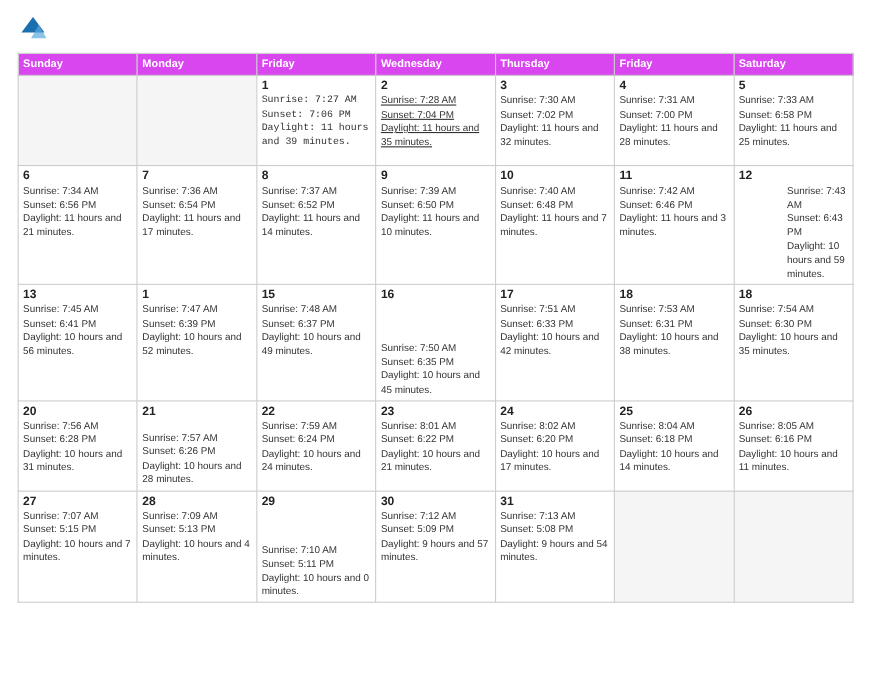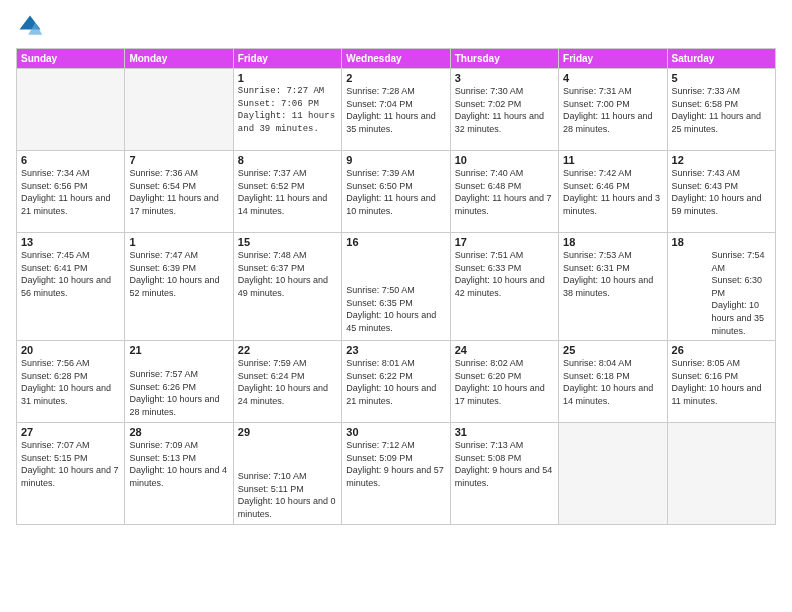--- a/index.html
+++ b/index.html
@@ -135,21 +135,21 @@
           <td class="empty"></td>
           <td class="empty"></td>
           <td>
             <span class="day-num">1</span>
             <div class="day-info" style="white-space: pre-line; font-family: Liberation Mono, monospace;">Sunrise: 7:27 AM
 Sunset: 7:06 PM
 Daylight: 11 hours and 39 minutes.</div>
           </td>
           <td>
             <span class="day-num">2</span>
-            <div class="day-info" style="white-space: pre-line;">Sunrise: 7:28 AM
+            <div class="day-info" style="white-space: pre-line; text-decoration: underline;">Sunrise: 7:28 AM
 Sunset: 7:04 PM
 Daylight: 11 hours and 35 minutes.</div>
           </td>
           <td>
             <span class="day-num">3</span>
             <div class="day-info" style="white-space: pre-line;">Sunrise: 7:30 AM
 Sunset: 7:02 PM
 Daylight: 11 hours and 32 minutes.</div>
           </td>
           <td>
@@ -197,21 +197,21 @@
 Daylight: 11 hours and 7 minutes.</div>
           </td>
           <td>
             <span class="day-num">11</span>
             <div class="day-info" style="white-space: pre-line;">Sunrise: 7:42 AM
 Sunset: 6:46 PM
 Daylight: 11 hours and 3 minutes.</div>
           </td>
           <td>
             <span class="day-num">12</span>
-            <div class="day-info" style="white-space: pre-line;">Sunrise: 7:43 AM
+            <div class="day-info" style="white-space: pre-line; margin-left: 44px;">Sunrise: 7:43 AM
 Sunset: 6:43 PM
 Daylight: 10 hours and 59 minutes.</div>
           </td>
         </tr>
         <tr>
           <td>
             <span class="day-num">13</span>
             <div class="day-info" style="white-space: pre-line;">Sunrise: 7:45 AM
 Sunset: 6:41 PM
 Daylight: 10 hours and 56 minutes.</div>
@@ -241,21 +241,21 @@
 Daylight: 10 hours and 42 minutes.</div>
           </td>
           <td>
             <span class="day-num">18</span>
             <div class="day-info" style="white-space: pre-line;">Sunrise: 7:53 AM
 Sunset: 6:31 PM
 Daylight: 10 hours and 38 minutes.</div>
           </td>
           <td>
             <span class="day-num">18</span>
-            <div class="day-info" style="white-space: pre-line; margin-left: 40px;">Sunrise: 7:54 AM
+            <div class="day-info" style="white-space: pre-line;">Sunrise: 7:54 AM
 Sunset: 6:30 PM
 Daylight: 10 hours and 35 minutes.</div>
           </td>
         </tr>
         <tr>
           <td>
             <span class="day-num">20</span>
             <div class="day-info" style="white-space: pre-line;">Sunrise: 7:56 AM
 Sunset: 6:28 PM
 Daylight: 10 hours and 31 minutes.</div>

